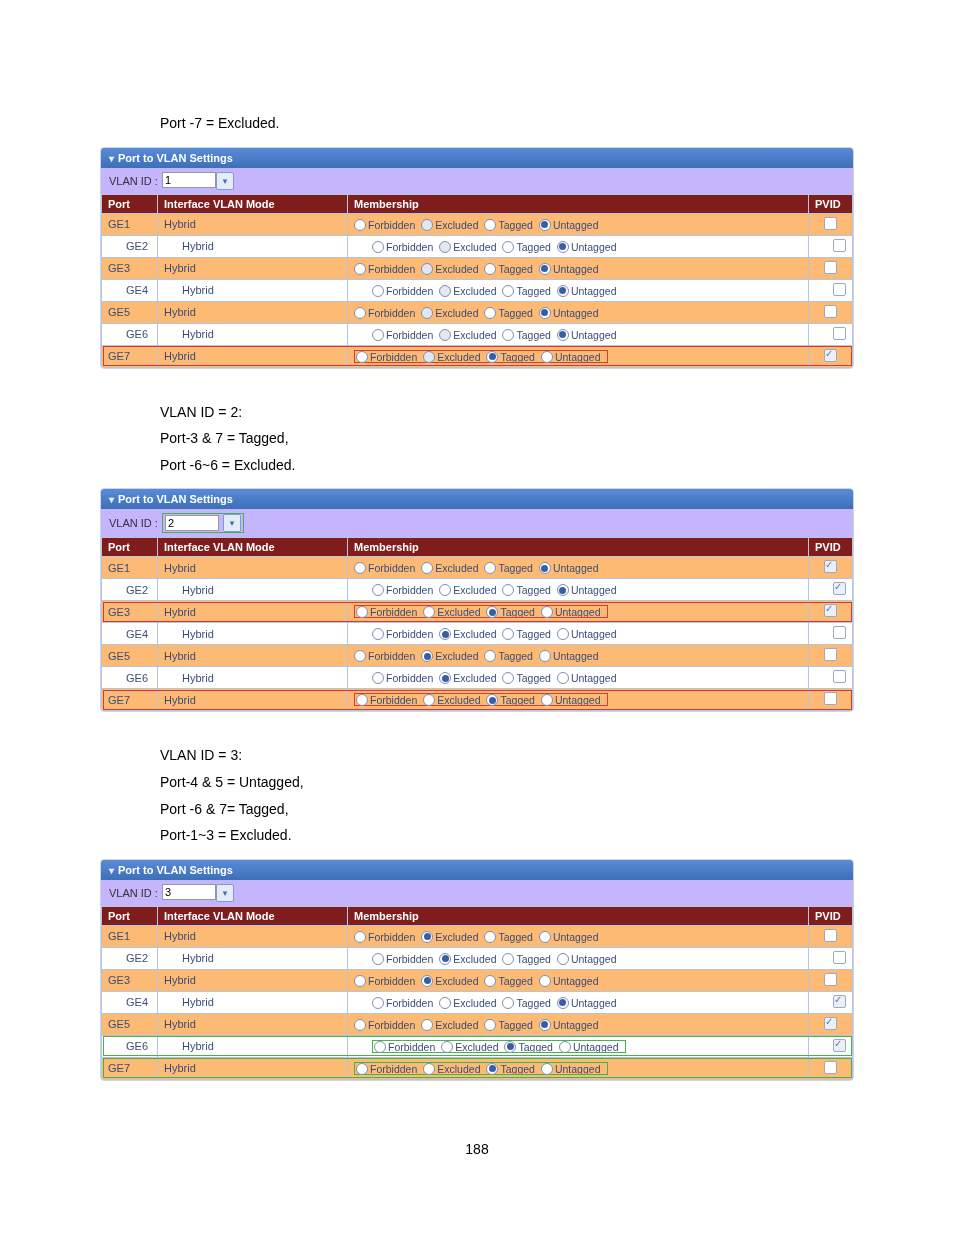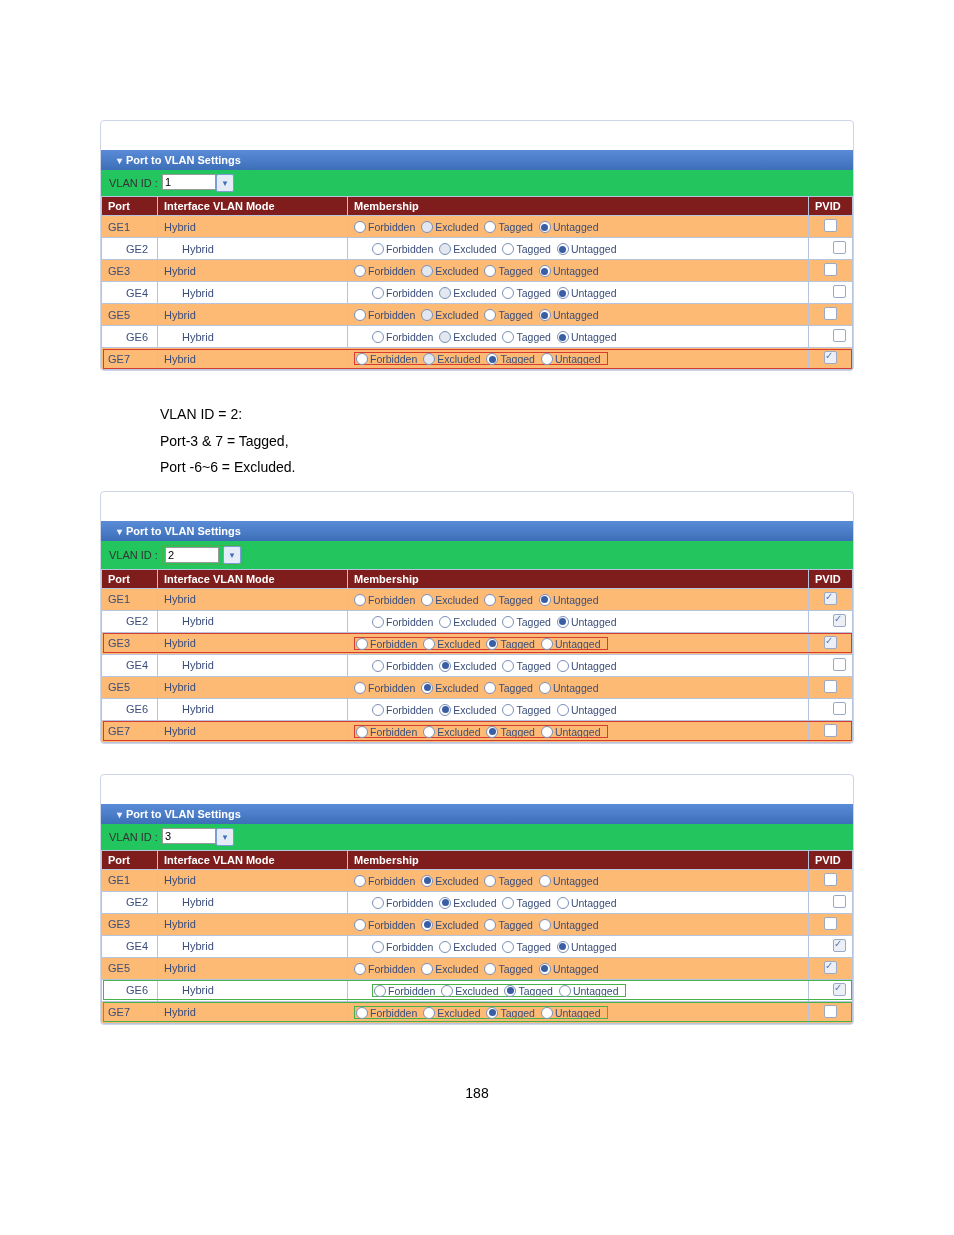--- a/index.html
+++ b/index.html
@@ -25,33 +25,32 @@
     border: 1px solid #ccd4e6;
     border-radius: 4px;
     overflow: hidden;
     font-size: 11px;
     color: #3a4d7a;
   }
   .panel-header {
     background: linear-gradient(#5a8bd8, #3d6fb8);
     color: #fff;
     font-weight: bold;
-    padding: 4px 16px;
+    padding: 4px 8px;
     font-size: 11px;
-    margin-top: 29px;
   }
   .panel-header .chev {
     display: inline-block;
     margin-right: 4px;
     font-size: 10px;
     color: #e8f0ff;
   }
   .vlan-row {
     padding: 4px 8px;
-    background: #22c55e;
+    background: #c4b5fd;
     display: flex;
     align-items: center;
     gap: 4px;
     color: #333;
   }
   .vlan-row input {
     width: 48px;
     font-size: 11px;
     padding: 1px 2px;
     border: 1px solid #999;
@@ -145,20 +144,23 @@
     text-align: center;
     font-size: 14px;
     padding-top: 30px;
   }
 </style>
 </head>
 <body>
 
 <div class="page">
 
+  <div class="prose">
+    <p>Port -7 = Excluded.</p>
+  </div>
   <div class="panel">
       <div class="panel-header"><span class="chev">▾</span><span>Port to VLAN Settings</span></div>
       <div class="vlan-row">
         <span>VLAN ID :</span>
         <span class=""><input value="1" style=""><span class="sel-btn">▾</span></span>
       </div>
       <table class="vlan">
         <colgroup>
           <col class="c-port">
           <col class="c-mode">
@@ -289,20 +291,26 @@
           <tr class="odd hl-row-red">
             <td>GE7</td>
             <td>Hybrid</td>
             <td><span class="hl-cell-red"><span class="radio"></span><span class="mem-label">Forbidden</span><span class="radio"></span><span class="mem-label">Excluded</span><span class="radio sel"></span><span class="mem-label">Tagged</span><span class="radio"></span><span class="mem-label">Untagged</span></span></td>
             <td class="pvid-cell"><span class="chk"></span></td>
           </tr>
         </tbody>
       </table>
     </div>
 
+  <div class="prose" style="margin-top:30px">
+    <p>VLAN ID = 3:</p>
+    <p>Port-4 &amp; 5 = Untagged,</p>
+    <p>Port -6 &amp; 7= Tagged,</p>
+    <p>Port-1~3 = Excluded.</p>
+  </div>
   <div class="panel">
       <div class="panel-header"><span class="chev">▾</span><span>Port to VLAN Settings</span></div>
       <div class="vlan-row">
         <span>VLAN ID :</span>
         <span class=""><input value="3" style=""><span class="sel-btn">▾</span></span>
       </div>
       <table class="vlan">
         <colgroup>
           <col class="c-port">
           <col class="c-mode">

